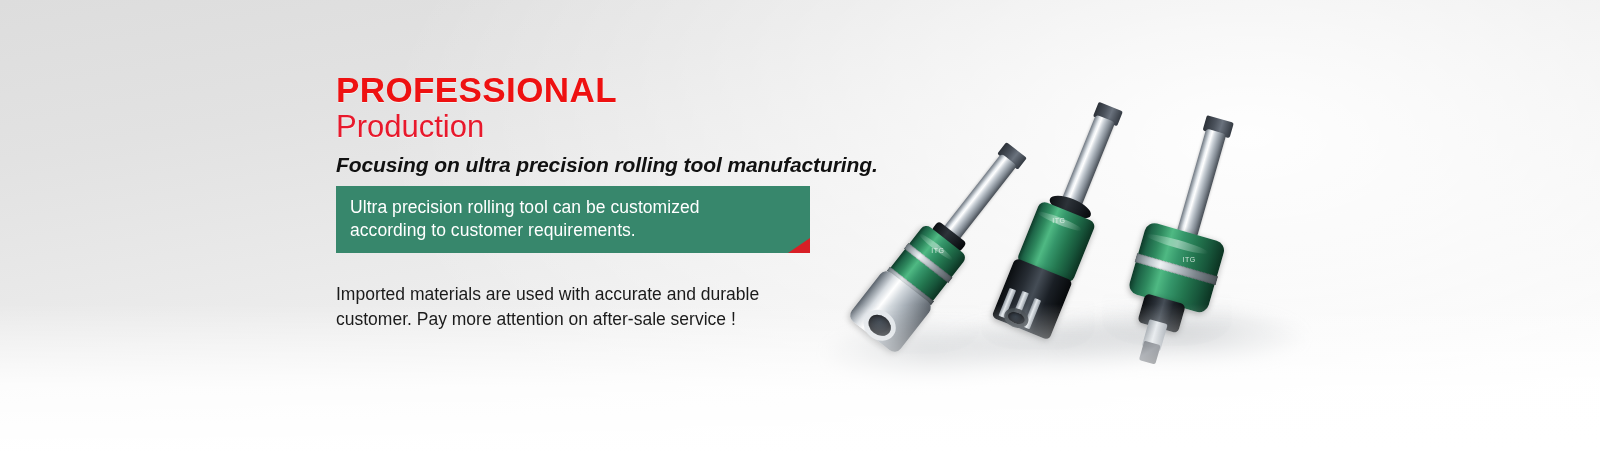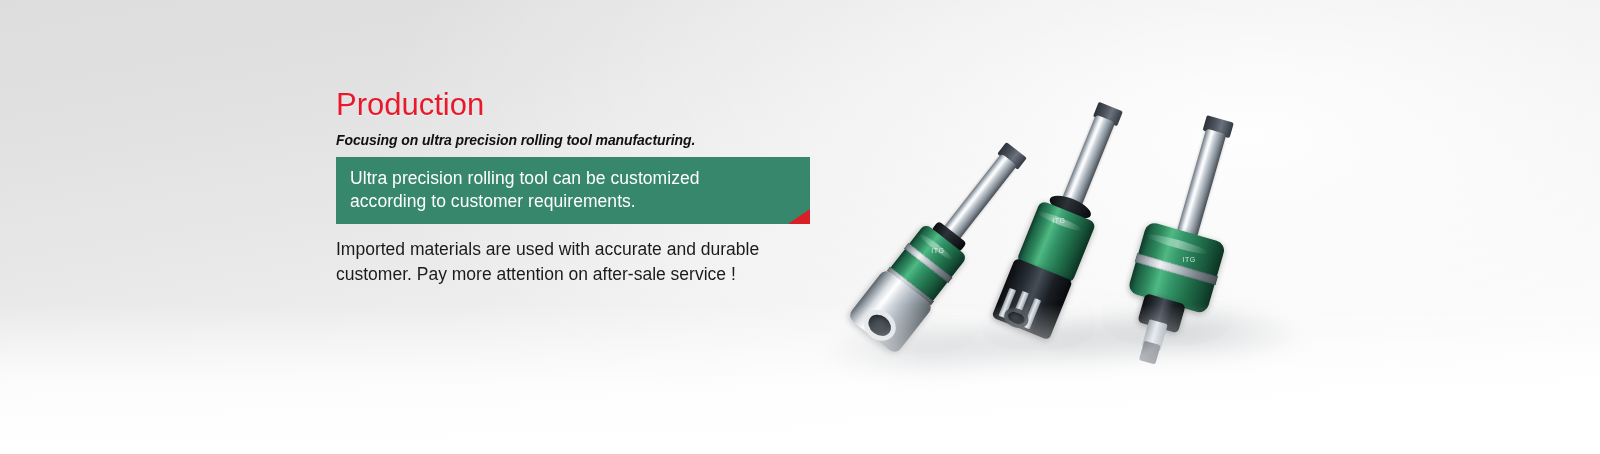--- a/index.html
+++ b/index.html
@@ -35,27 +35,27 @@
     letter-spacing:0.4px;
     line-height:1.02;
     color:#ee1111;
     text-shadow:0 1px 0 rgba(255,255,255,0.6);
   }
   .headline-sub {
     font-size:31px;
     font-weight:normal;
     line-height:1.18;
     color:#e8192c;
-    margin-top:15px;
+    margin-top:1px;
     text-shadow:0 1px 0 rgba(255,255,255,0.6);
   }
 
   .tagline {
     margin-top:8px;
-    font-size:14px;
+    font-size:21px;
     font-weight:bold;
     font-style:italic;
     color:#111111;
     white-space:nowrap;
     letter-spacing:-0.1px;
   }
 
   .green-box {
     position:relative;
     margin-top:9px;
@@ -72,21 +72,21 @@
   }
   .corner-flag {
     position:absolute;
     right:0; bottom:0;
     width:0; height:0;
     border-left:22px solid transparent;
     border-bottom:15px solid #d81f26;
   }
 
   .body-copy {
-    margin-top:13px;
+    margin-top:29px;
     width:500px;
     font-size:17.5px;
     line-height:1.42;
     color:#1b1b1b;
   }
 
   
   .scene { position:absolute; left:830px; top:108px; width:470px; height:346px; }
 
   .tool { position:absolute; transform-origin:50% 50%; }
@@ -250,20 +250,21 @@
                 border-radius:35% 35% 10% 10%;"></div>
     <div class="reflection" style="left:272px; top:238px; width:130px; height:105px;
                 background:linear-gradient(to bottom, rgba(145,153,161,0.55), rgba(200,206,212,0.0));
                 border-radius:38% 38% 12% 12%;"></div>
   </div>
 
   <div class="floor-sheen"></div>
 
   <div class="copy">
 
+    <div class="headline-pro">PROFESSIONAL</div>
 
     <div class="headline-sub">Production</div>
 
     <div class="tagline">Focusing on ultra precision rolling tool manufacturing.</div>
 
     <div class="green-box">
       <div class="gb-line">Ultra precision rolling tool can be customized</div>
       <div class="gb-line">according to customer requirements.</div>
       <div class="corner-flag"></div>
     </div>

